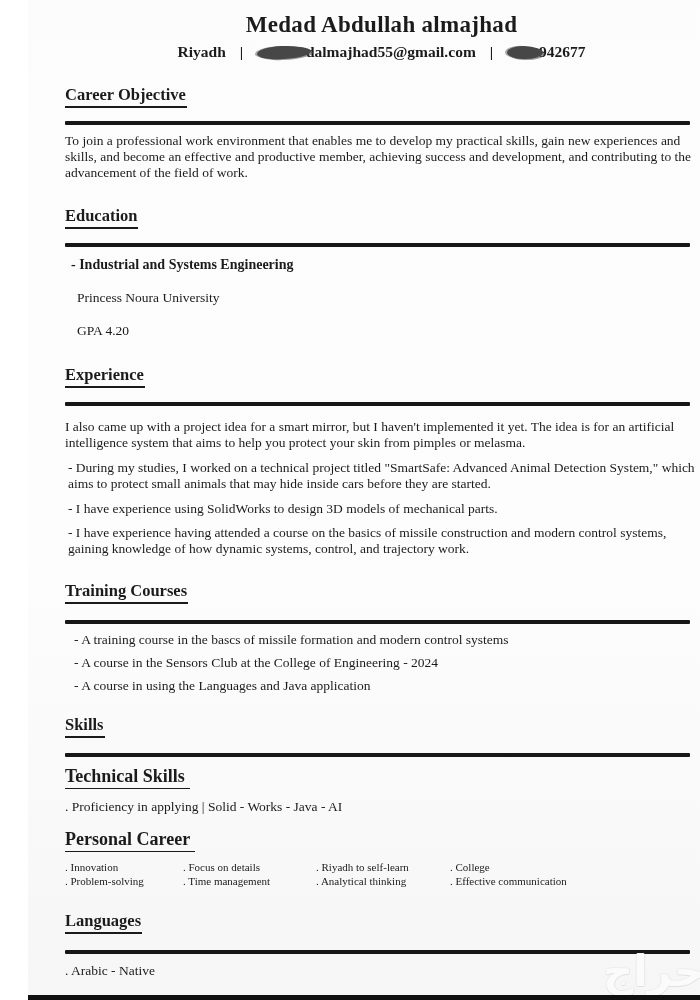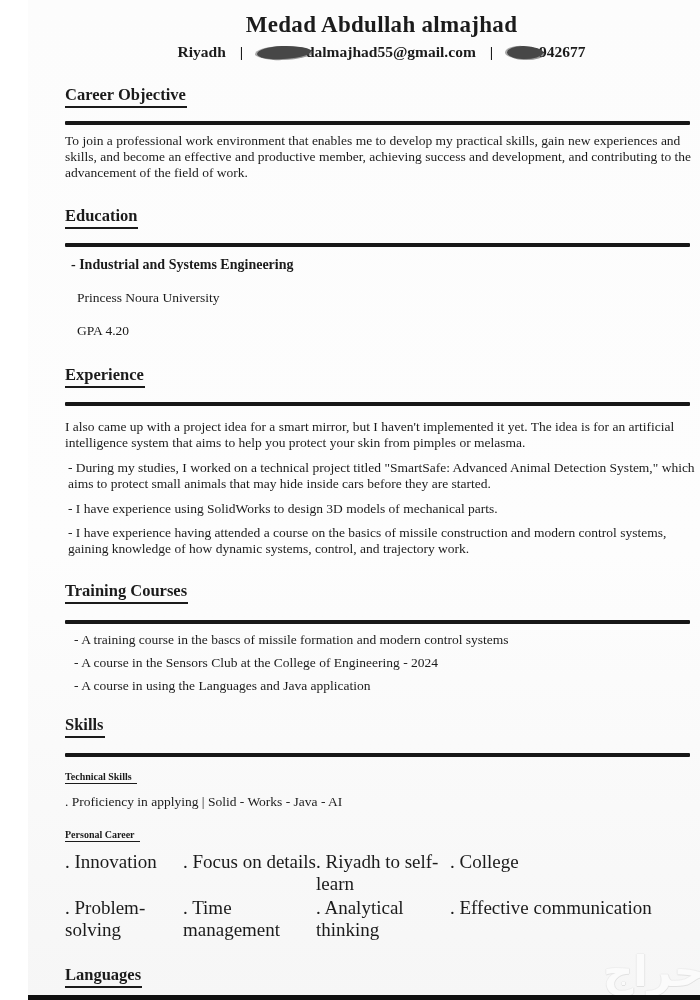--- a/index.html
+++ b/index.html
@@ -70,29 +70,29 @@
   .exp-4 { margin-top: 8px;  margin-left: 3px; }
   .exp-5 { margin-top: 18px; margin-left: 3px; }
   .mt-train-h   { margin-top: 25px; }
   .mt-train-r   { margin-top: 16px; }
   .train-item   { font-size: 13.5px; margin: 8px 0 0 9px; }
   .train-item + .train-item { margin-top: 7px; }
   .mt-skill-h   { margin-top: 22px; }
   .mt-skill-r   { margin-top: 15px; }
   .sub-heading {
     display: inline-block;
-    font-size: 10px;
+    font-size: 18px;
     font-weight: bold;
     border-bottom: 1.5px solid #1b1b1b;
     padding: 0 5px 1px 0;
   }
   .mt-tech-h    { margin-top: 9px; }
   .tech-item    { font-size: 13.5px; margin-top: 10px; }
   .mt-pers-h    { margin-top: 14px; }
-  .skill-row    { display: flex; font-size: 19px; margin-top: 2px; }
+  .skill-row    { display: flex; font-size: 11px; margin-top: 2px; }
   .skill-row.first { margin-top: 9px; }
   .skill-cell   { flex: 0 0 auto; }
   .skill-cell.c1 { width: 118px; }
   .skill-cell.c2 { width: 133px; }
   .skill-cell.c3 { width: 134px; }
   .skill-cell.c4 { width: auto; }
   .mt-lang-h    { margin-top: 25px; }
   .mt-lang-r    { margin-top: 16px; }
   .lang-item    { font-size: 13.5px; margin-top: 9px; }
 

